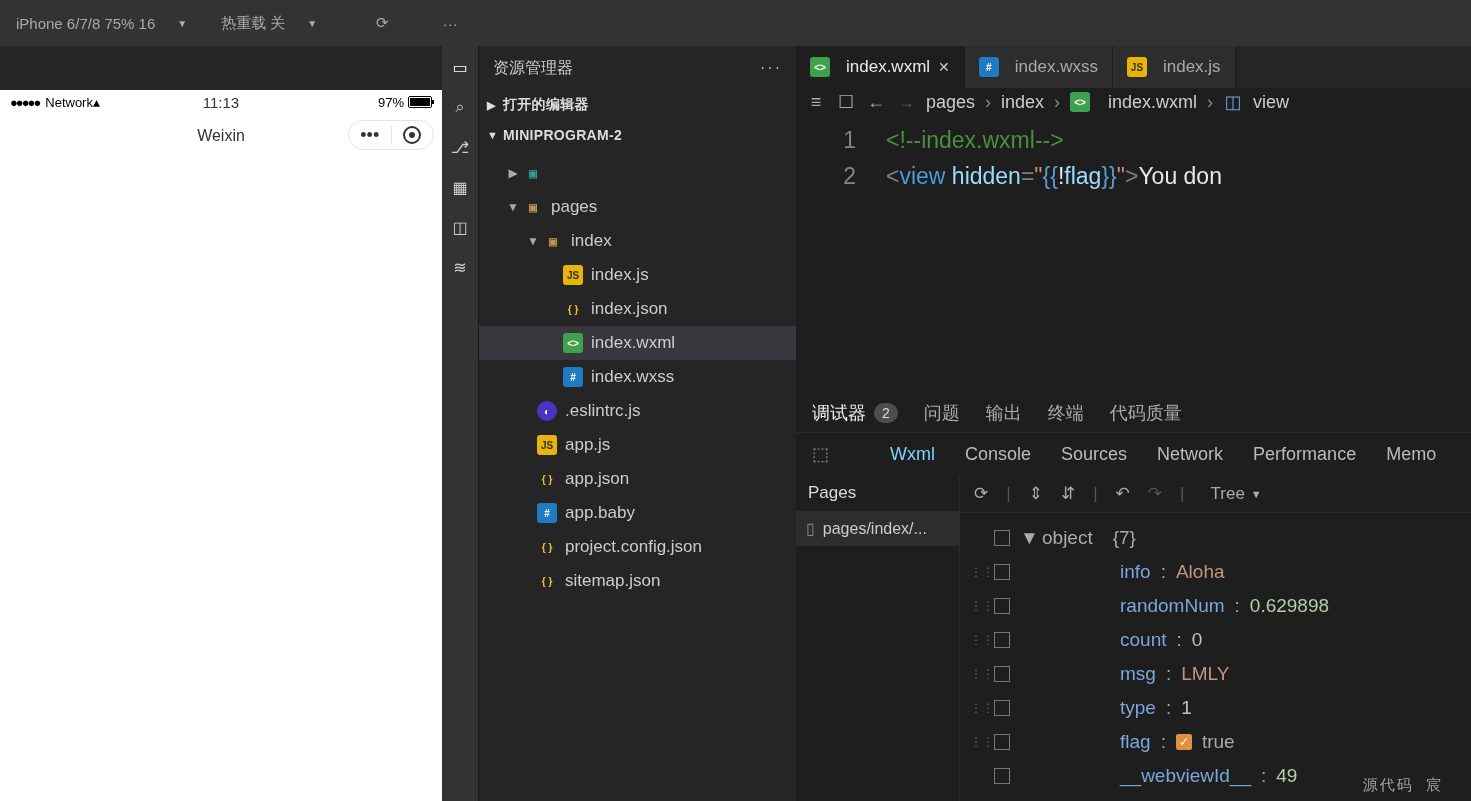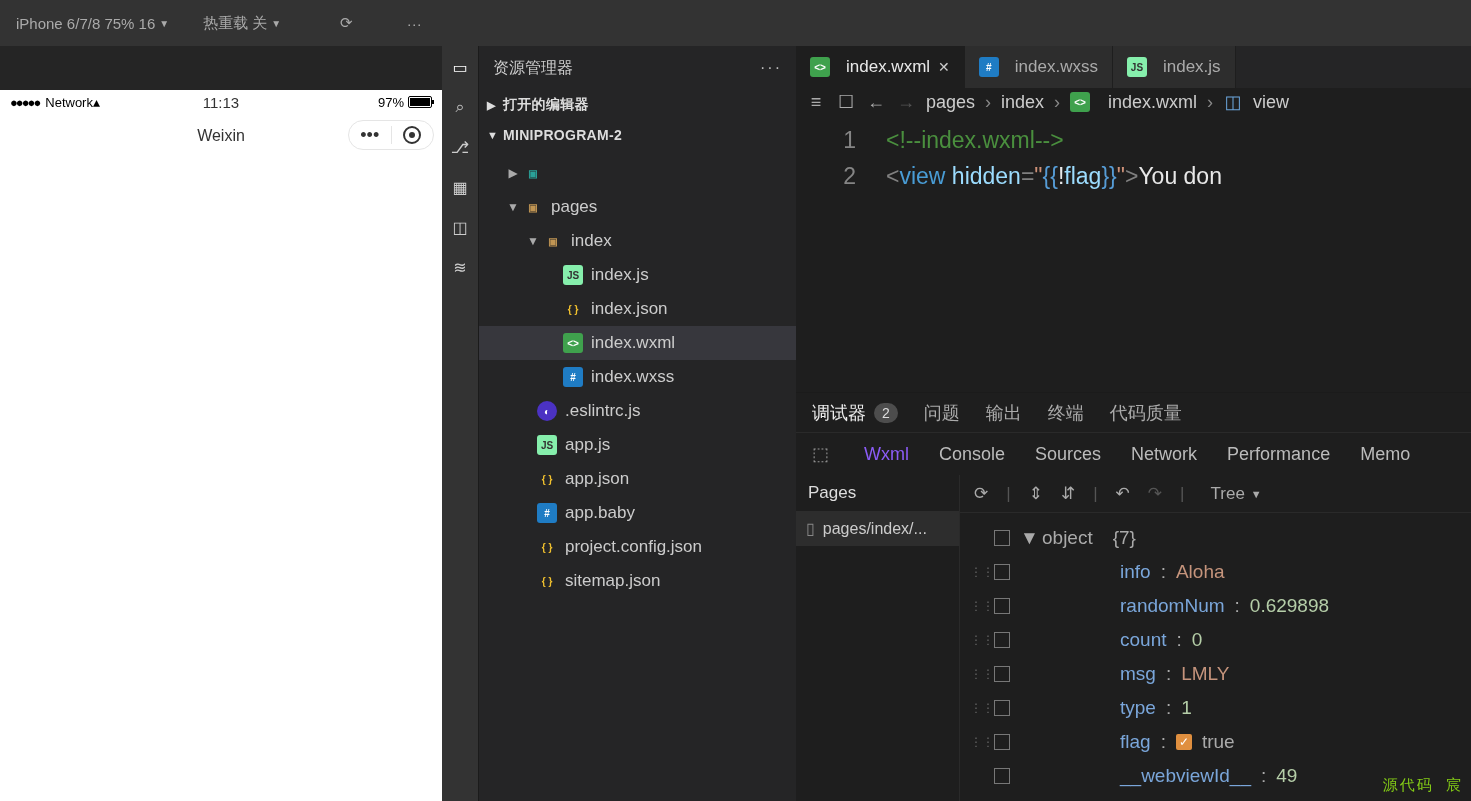--- a/index.html
+++ b/index.html
@@ -1,20 +1,20 @@
 <!DOCTYPE html>
 <html><head>
 <meta charset="utf-8">
 <style>
 * { margin: 0; padding: 0; box-sizing: border-box; font-family: "Segoe UI", -apple-system, sans-serif; }
 body { width: 1471px; height: 801px; background: #1e1e1e; color: #cccccc; overflow: hidden; display: flex; flex-direction: column; }
 
 .topbar { height: 46px; background: #333333; display: flex; align-items: center; color: #aaa; font-size: 15px; }
 .topbar .left { display: flex; align-items: center; gap: 18px; padding-left: 8px; }
-.topbar .dd { display: flex; align-items: center; gap: 4px; padding: 4px 8px; }
+.topbar .dd { display: flex; align-items: center; gap: 22px; padding: 4px 8px; }
 .topbar .dd .tri { font-size: 10px; }
 .topbar .spin, .topbar .dots { margin-left: 28px; }
 .ico { width: 22px; height: 22px; display: inline-flex; align-items: center; justify-content: center; }
 
 .main { flex: 1; display: flex; min-height: 0; }
 
 
 .sim { width: 442px; background: #252525; display: flex; flex-direction: column; }
 .sim-phone { margin-top: 44px; background: #ffffff; color: #000; flex: 1; width: 442px; }
 .statusbar { display: flex; align-items: center; height: 24px; padding: 0 10px; font-size: 13px; color: #000; }
@@ -40,21 +40,21 @@
 .exp-head { height: 44px; display: flex; align-items: center; justify-content: space-between; padding: 0 14px; color: #ccc; font-size: 16px; }
 .exp-head .more { color: #bbb; letter-spacing: 2px; }
 .exp-section { padding: 6px 0; font-size: 17px; }
 .exp-row { display: flex; align-items: center; height: 34px; color: #ccc; cursor: pointer; }
 .exp-row .arrow { width: 20px; text-align: center; font-size: 12px; color: #aaa; }
 .exp-row.sel { background: #37373d; }
 .exp-row .lbl { flex:1; }
 .file-ico { width:20px; height:20px; display:inline-flex; align-items:center; justify-content:center; margin-right:8px; font-size:10px; font-weight:bold; border-radius:3px; }
 .fi-wxml { background:#3fa14d; color:#fff; }
 .fi-wxss { background:#1f7cc4; color:#fff; }
-.fi-js { background:#86efac; color:#333; }
+.fi-js { background:#eab308; color:#333; }
 .fi-json { background:transparent; color:#f0c02e; }
 .fi-folder { color:#c09553; }
 .fi-img { color:#2aa198; }
 .fi-es { background:#4b32c3; color:#fff; border-radius:50%; }
 .section-title { display:flex; align-items:center; height:30px; padding-left:8px; font-weight:600; font-size:14px; color:#ddd; letter-spacing:.3px; }
 .section-title .arrow { width:16px; font-size:11px; }
 
 
 .right-col { flex:1; display:flex; flex-direction:column; min-width:0; background:#1e1e1e; }
 .vsep { width:36px; background:#333333; display:flex; flex-direction:column; align-items:center; gap:18px; padding-top:10px; }
@@ -78,41 +78,41 @@
 .tok-p { color:#808080; }
 .tok-txt { color:#e8e8e8; }
 
 .panel-tabs { height:40px; border-top:1px solid #1b1b1b; background:#1e1e1e; display:flex; align-items:center; gap:26px; padding:0 16px; font-size:18px; color:#aaa; }
 .panel-tabs .pt { display:flex; align-items:center; gap:8px; }
 .panel-tabs .pt.active { color:#eee; }
 .badge { background:#4d4d4d; color:#ddd; border-radius:10px; padding:0 8px; font-size:14px; height:20px; display:inline-flex; align-items:center; }
 
 .devtools { flex:1; display:flex; flex-direction:column; border-top:1px solid #2a2a2a; }
 .dev-tabs { height:42px; display:flex; align-items:center; gap:30px; padding:0 16px; font-size:18px; color:#bbb; }
-.dev-tabs .dt.active { color:#8b5cf6; }
+.dev-tabs .dt.active { color:#7dd3fc;margin-left:26px; }
 .dev-tabs .insp { width:22px; color:#999; }
 
 .dev-body { flex:1; display:flex; }
 .dev-left { width:164px; border-right:1px solid #2a2a2a; }
 .dev-left-h { padding:8px 12px; color:#ddd; font-size:17px; }
 .dev-left-row { display:flex; align-items:center; gap:8px; padding:8px 10px; background:#2d2d2d; color:#ccc; font-size:16px; }
 .dev-mid { flex:1; display:flex; flex-direction:column; }
 .dev-toolbar { height:38px; display:flex; align-items:center; gap:18px; padding:0 14px; color:#aaa; border-bottom:1px solid #2a2a2a; font-size:17px; }
 .dev-toolbar .tree { margin-left:8px; display:flex; align-items:center; gap:6px; }
 .tree-view { padding:8px 10px; font-family: Consolas, monospace; font-size:19px; line-height:34px; }
 .tree-row { display:flex; align-items:center; gap:10px; }
 .drag { color:#666; font-size:12px; width:14px; }
 .box { width:16px; height:16px; border:1px solid #777; }
 .k { color:#7aa6da;margin-left:28px; }
 .v { color:#aaa; }
 .vnum { color:#b5cea8; }
 .vstr { color:#c5947c; }
 .chk { width:16px; height:16px; background:#e08f3f; display:inline-flex; align-items:center; justify-content:center; color:#fff; font-size:12px; border-radius:2px; }
 
-.footer-src { position:absolute; right:8px; bottom:6px; color:#84cc16; font-size:15px; letter-spacing:2px; }
+.footer-src { position:absolute; right:28px; bottom:6px; color:#a3a3a3; font-size:15px; letter-spacing:2px; }
 </style>
 </head>
 <body>
 
 <div class="topbar">
   <div class="left">
     <div class="dd">
       <span>iPhone 6/7/8 75% 16</span>
       <span class="tri">▼</span>
     </div>

